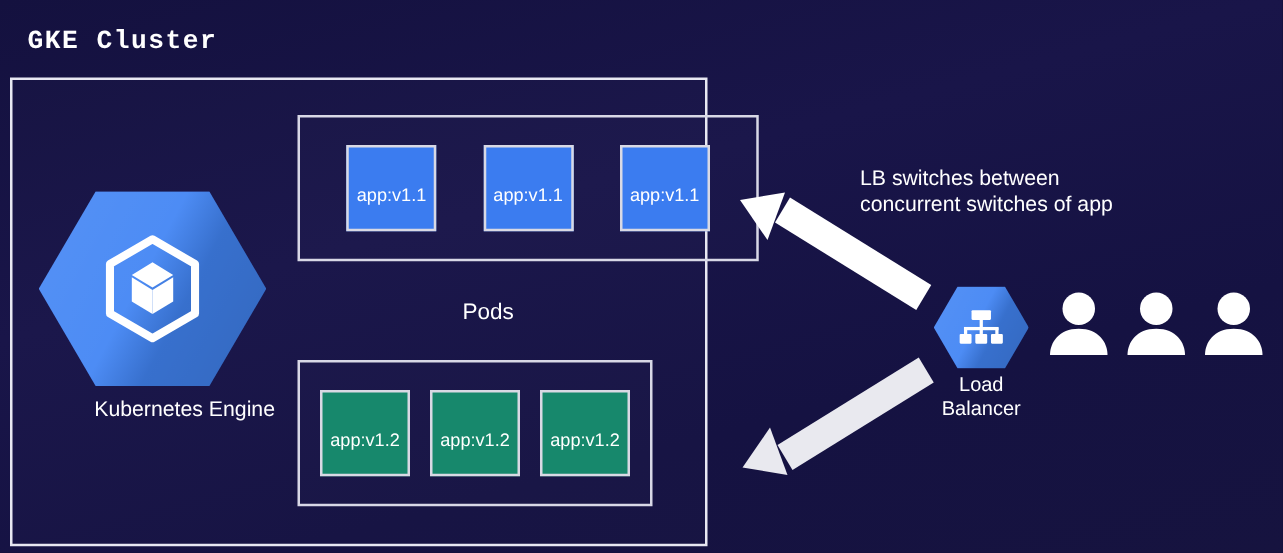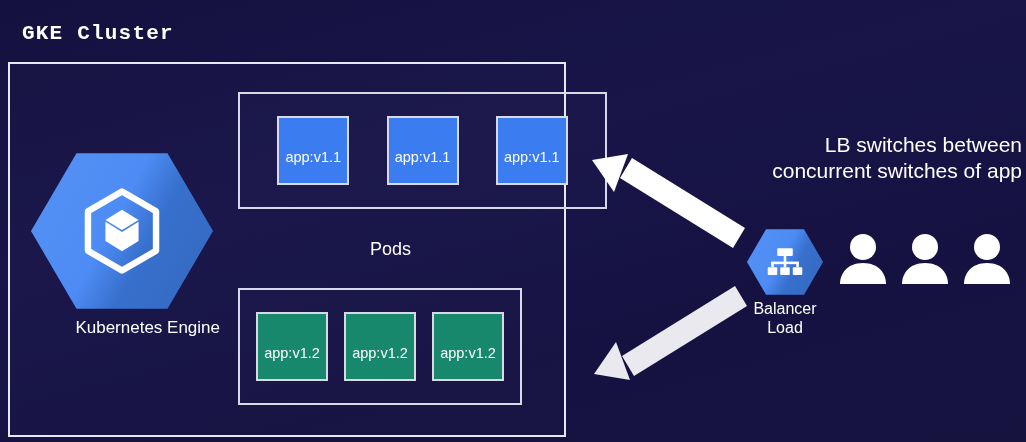--- a/index.html
+++ b/index.html
@@ -122,22 +122,22 @@
 
   
   #arrows { position: absolute; left: 0; top: 0; width: 1026px; height: 442px; }
 
   
   #lb-caption {
     position: absolute;
     left: 688px;
     top: 132px;
     width: 334px;
-    text-align: right;
-    font-size: 21px;
+    text-align: left;
+    font-size: 17px;
     line-height: 1.26;
     color: #ffffff;
   }
 
   
   #lb-node {
     position: absolute;
     left: 737px;
     top: 228px;
     width: 96px;
@@ -239,22 +239,22 @@
           <rect x="6" y="19" width="3" height="6" fill="#ffffff"></rect>
           <rect x="20.5" y="19" width="3" height="6" fill="#ffffff"></rect>
           <rect x="35" y="19" width="3" height="6" fill="#ffffff"></rect>
           <rect x="2" y="25" width="11" height="9" rx="1" fill="#ffffff"></rect>
           <rect x="16.5" y="25" width="11" height="9" rx="1" fill="#ffffff"></rect>
           <rect x="31" y="25" width="11" height="9" rx="1" fill="#ffffff"></rect>
         </svg>
       </div>
     </div>
     <div id="lb-label">
+      <div>Load</div>
       <div>Balancer</div>
-      <div>Load</div>
     </div>
   </div>
 
   <div id="users">
     <svg class="user-icon" viewBox="0 0 50 52">
       <circle cx="25" cy="15" r="13" fill="#ffffff"></circle>
       <path d="M25 31 C 9 31 2 42 2 52 L 48 52 C 48 42 41 31 25 31 Z" fill="#ffffff"></path>
     </svg>
     <svg class="user-icon" viewBox="0 0 50 52">
       <circle cx="25" cy="15" r="13" fill="#ffffff"></circle>

